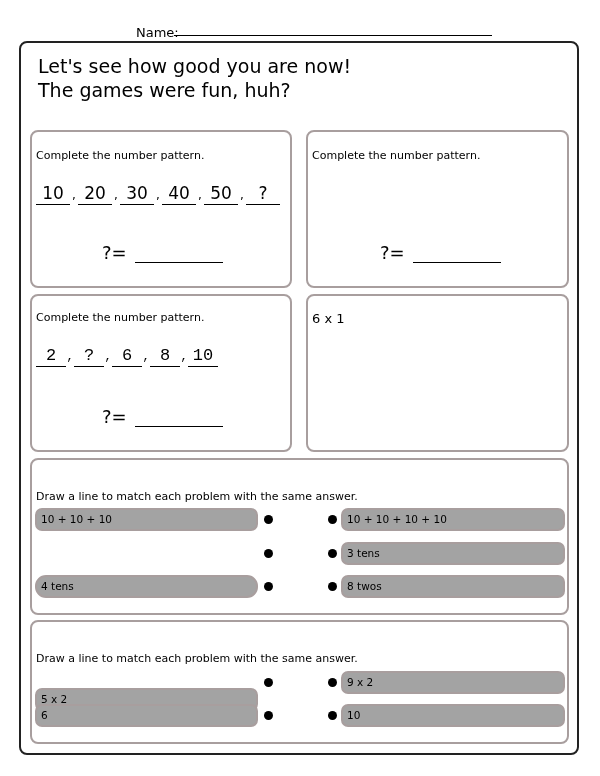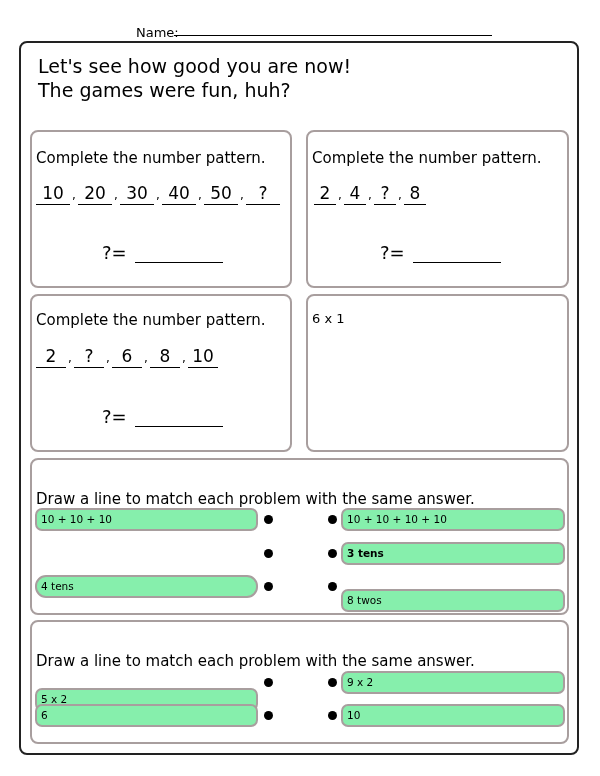--- a/index.html
+++ b/index.html
@@ -9,30 +9,30 @@
     .name-row { position: absolute; top: 25px; left: 136px; font-size: 13px; }
     .name-line { position: absolute; top: 35px; left: 174px; width: 318px; border-bottom: 1px solid #000; }
 
     .outer { position: absolute; left: 19px; top: 41px; width: 560px; height: 714px;
              border: 2px solid #222; border-radius: 8px; box-sizing: border-box; }
 
     .headline { position: absolute; left: 38px; top: 54px; font-size: 19px; line-height: 24px; }
 
     .panel { position: absolute; border: 2px solid #a89e9e; border-radius: 8px; box-sizing: border-box; background: #fff; }
 
-    .instr { position: absolute; font-size: 15px; left: 4px; }
+    .instr { position: absolute; font-size: 11px; left: 4px; }
     .pattern { position: absolute; left: 4px; top: 50px; font-size: 17px; white-space: nowrap; }
     .blank { display: inline-block; border-bottom: 1.5px solid #000; text-align: center; padding-bottom: 1px; }
     .comma { display: inline-block; width: 8px; text-align: center; font-size: 12px; }
 
     .answer { position: absolute; font-size: 18px; }
     .answer-line { position: absolute; border-bottom: 1.5px solid #000; width: 88px; }
 
     .match-box { position: absolute; border: 2px solid #a89e9e; border-radius: 7px; box-sizing: border-box;
-                 height: 23px; font-size: 10.5px; line-height: 19px; padding-left: 4px; background: #86efac; }
+                 height: 23px; font-size: 10.5px; line-height: 19px; padding-left: 4px; background: #a3a3a3; }
     .dot { position: absolute; width: 9px; height: 9px; border-radius: 50%; background: #000; }
   </style>
 </head>
 <body>
 
 <div class="name-row">Name:</div>
 <div class="name-line"></div>
 
 <div class="outer"></div>
 
@@ -45,56 +45,53 @@
   <div class="instr" style="top:17px;">Complete the number pattern.</div>
   <div class="pattern" style="top:51px;">
     <span class="blank" style="width:34px">10</span><span class="comma">,</span><span class="blank" style="width:34px">20</span><span class="comma">,</span><span class="blank" style="width:34px">30</span><span class="comma">,</span><span class="blank" style="width:34px">40</span><span class="comma">,</span><span class="blank" style="width:34px">50</span><span class="comma">,</span><span class="blank" style="width:34px">?</span>
   </div>
   <div class="answer" style="left:70px;top:110px;">?=</div>
   <div class="answer-line" style="left:103px;top:130px;"></div>
 </div>
 
 <div class="panel" style="left:306px;top:130px;width:263px;height:158px;">
   <div class="instr" style="top:17px;">Complete the number pattern.</div>
-  <div class="pattern" style="top:51px;left:6px;">
-    <span class="blank" style="width:22px">2</span><span class="comma">,</span><span class="blank" style="width:22px">4</span><span class="comma">,</span><span class="blank" style="width:22px">?</span><span class="comma">,</span><span class="blank" style="width:22px">8</span>
-  </div>
   <div class="answer" style="left:72px;top:110px;">?=</div>
   <div class="answer-line" style="left:105px;top:130px;"></div>
 </div>
 
 <div class="panel" style="left:30px;top:294px;width:262px;height:158px;">
   <div class="instr" style="top:15px;">Complete the number pattern.</div>
-  <div class="pattern" style="top:50px;">
+  <div class="pattern" style="top:50px;font-family:Liberation Mono, monospace;">
     <span class="blank" style="width:30px">2</span><span class="comma">,</span><span class="blank" style="width:30px">?</span><span class="comma">,</span><span class="blank" style="width:30px">6</span><span class="comma">,</span><span class="blank" style="width:30px">8</span><span class="comma">,</span><span class="blank" style="width:30px">10</span>
   </div>
   <div class="answer" style="left:70px;top:110px;">?=</div>
   <div class="answer-line" style="left:103px;top:130px;"></div>
 </div>
 
 <div class="panel" style="left:306px;top:294px;width:263px;height:158px;">
   <div class="instr" style="top:15px;font-size:13px;">6 x 1</div>
 </div>
 
 <div class="panel" style="left:30px;top:458px;width:539px;height:157px;">
   <div class="instr" style="top:30px;">Draw a line to match each problem with the same answer.</div>
 
   <div class="match-box" style="left:3px;top:48px;width:223px;">10 + 10 + 10</div>
   <div class="dot" style="left:232px;top:55px;"></div>
   <div class="dot" style="left:296px;top:55px;"></div>
   <div class="match-box" style="left:309px;top:48px;width:224px;">10 + 10 + 10 + 10</div>
 
   <div class="dot" style="left:232px;top:89px;"></div>
   <div class="dot" style="left:296px;top:89px;"></div>
-  <div class="match-box" style="left:309px;top:82px;width:224px;font-weight:bold;">3 tens</div>
+  <div class="match-box" style="left:309px;top:82px;width:224px;">3 tens</div>
 
   <div class="match-box" style="left:3px;top:115px;width:223px;border-radius:11px;">4 tens</div>
   <div class="dot" style="left:232px;top:122px;"></div>
   <div class="dot" style="left:296px;top:122px;"></div>
-  <div class="match-box" style="left:309px;top:129px;width:224px;">8 twos</div>
+  <div class="match-box" style="left:309px;top:115px;width:224px;">8 twos</div>
 </div>
 
 <div class="panel" style="left:30px;top:620px;width:539px;height:124px;">
   <div class="instr" style="top:30px;">Draw a line to match each problem with the same answer.</div>
 
   <div class="match-box" style="left:3px;top:49px;width:223px;margin-top:17px;">5 x 2</div>
   <div class="dot" style="left:232px;top:56px;"></div>
   <div class="dot" style="left:296px;top:56px;"></div>
   <div class="match-box" style="left:309px;top:49px;width:224px;">9 x 2</div>
 

